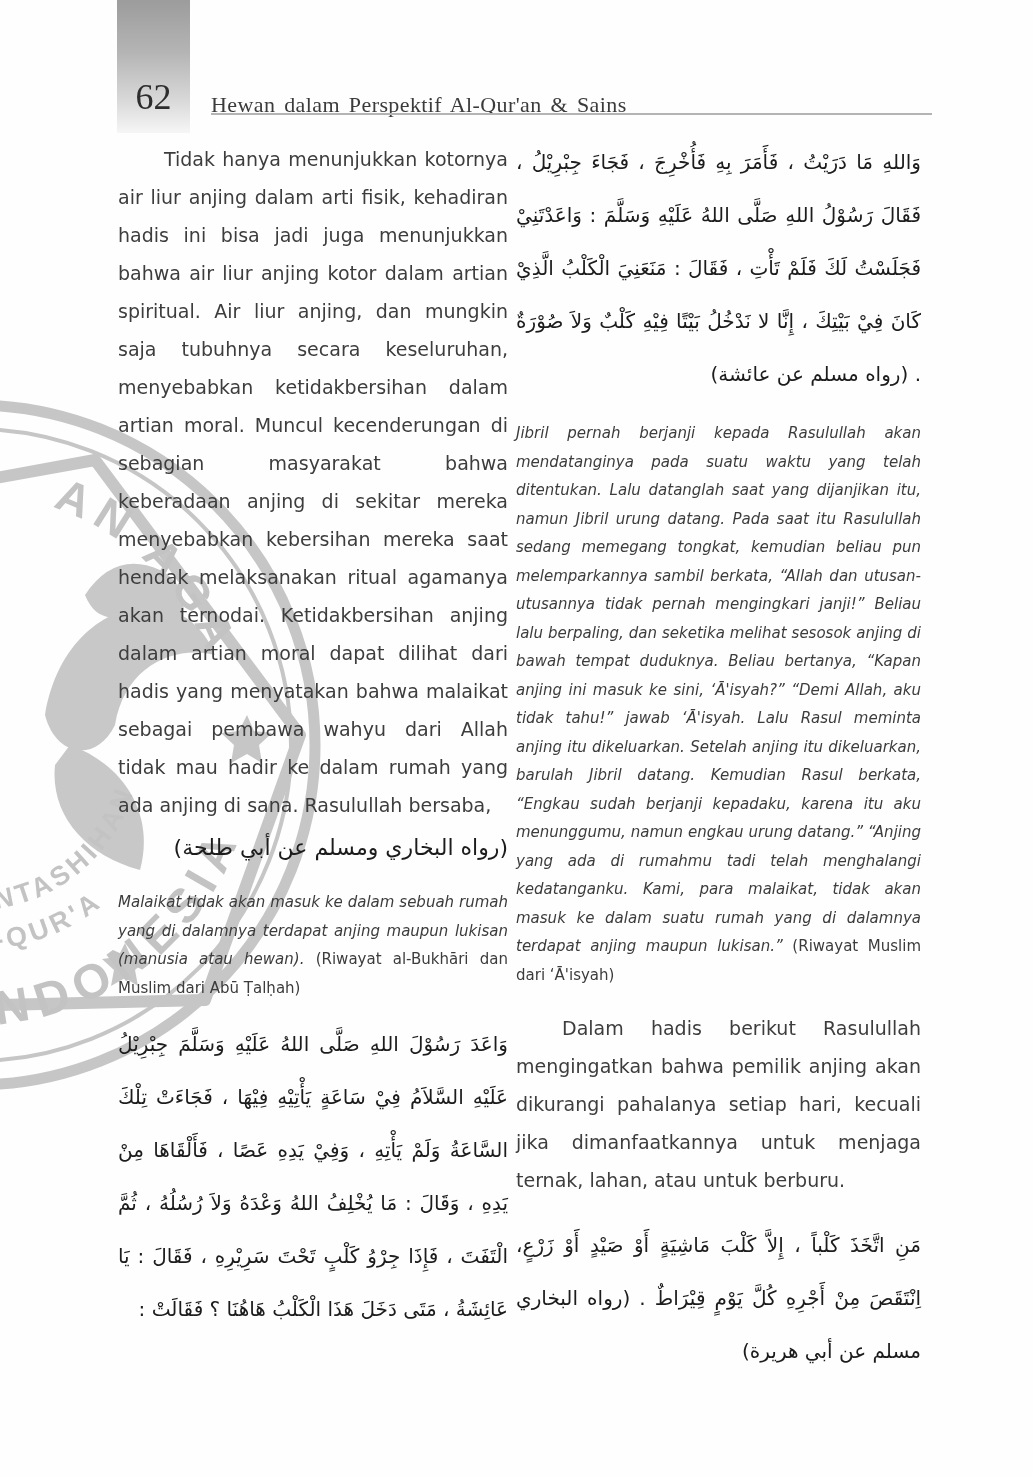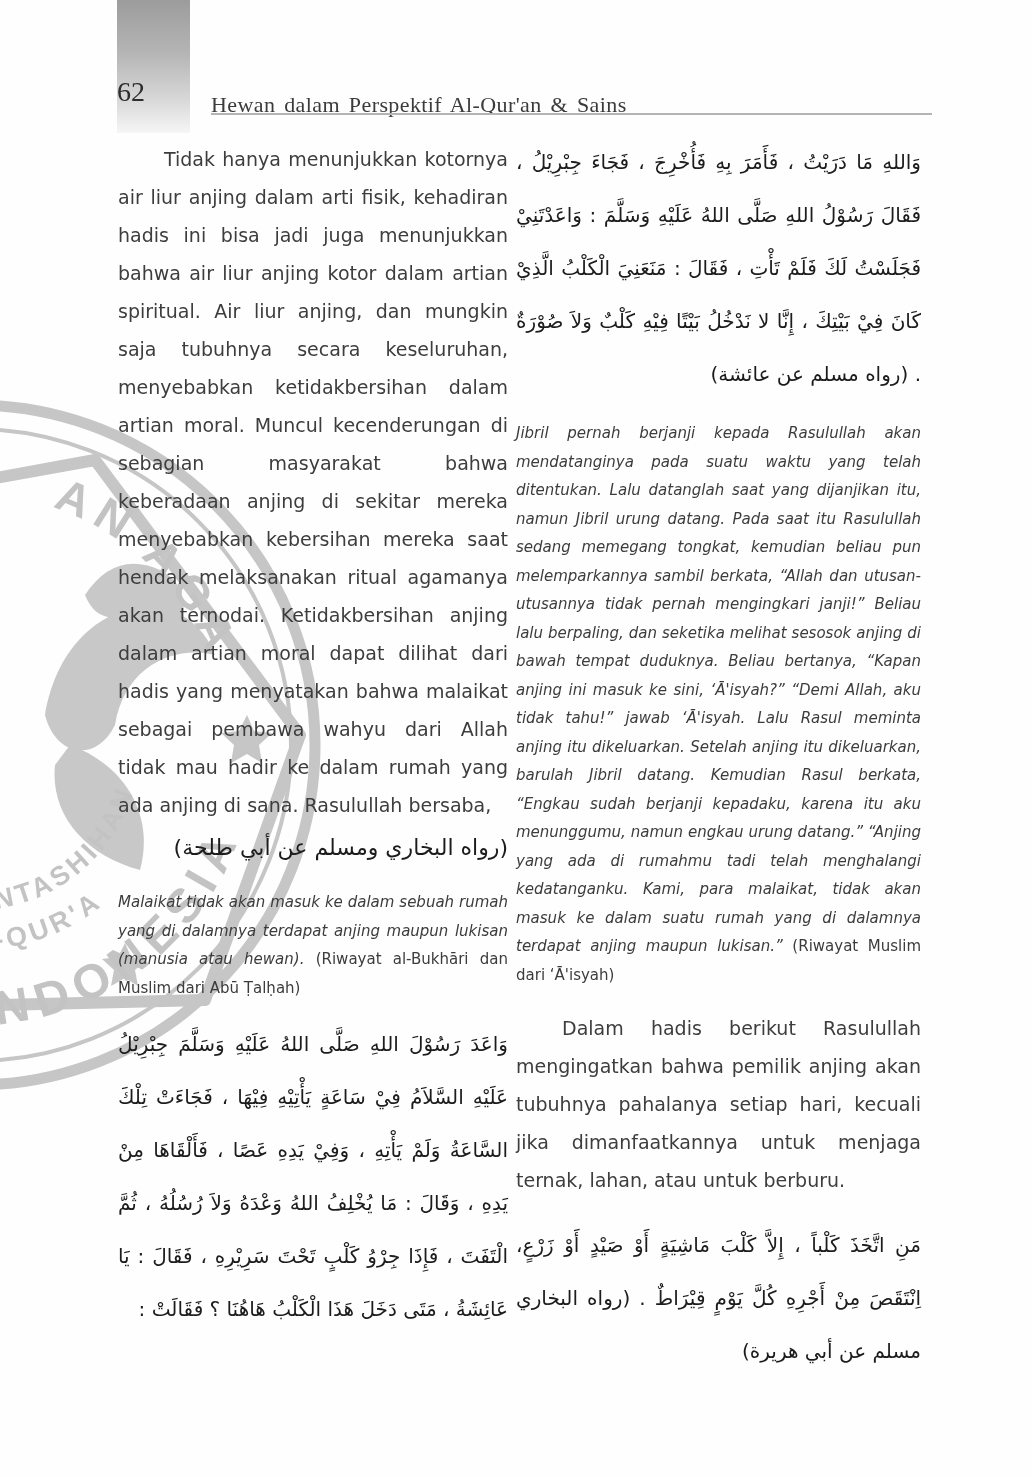--- a/index.html
+++ b/index.html
@@ -22,23 +22,23 @@
     fill:#c3c3c3;
   }
   
   .band{
     position:absolute;left:117px;top:0;width:73px;height:133px;
     background:linear-gradient(180deg,#9c9c9c 0%,#b5b5b5 40%,#d8d8d8 75%,#f6f6f6 100%);
     z-index:1;
   }
   .page-num{
     position:absolute;left:117px;top:76px;width:73px;
-    text-align:left;
+    text-align:center;
     font-family:"Liberation Serif",serif;
-    font-size:28px;color:#2d2d2d;
+    font-size:36px;color:#2d2d2d;
     z-index:2;
   }
   .header-title{
     position:absolute;left:211px;top:92px;
     font-family:"Liberation Serif",serif;
     font-size:22px;letter-spacing:0.4px;word-spacing:3px;
     color:#3b3b3b;z-index:2;white-space:nowrap;
   }
   .header-rule{
     position:absolute;left:211px;top:113px;width:721px;height:2px;
@@ -135,18 +135,18 @@
     <p class="trans"><span class="it">Malaikat tidak akan masuk ke dalam sebuah rumah yang di dalamnya terdapat anjing maupun lukisan (manusia atau hewan).</span> <span class="up">(Riwayat al-Bukhāri dan Muslim dari Abū Ṭalḥah)</span></p>
 
     <p class="arabic arabic-block" dir="rtl" lang="ar">وَاعَدَ رَسُوْلَ اللهِ صَلَّى اللهُ عَلَيْهِ وَسَلَّمَ جِبْرِيْلُ عَلَيْهِ السَّلاَمُ فِيْ سَاعَةٍ يَأْتِيْهِ فِيْهَا ، فَجَاءَتْ تِلْكَ السَّاعَةُ وَلَمْ يَأْتِهِ ، وَفِيْ يَدِهِ عَصًا ، فَأَلْقَاهَا مِنْ يَدِهِ ، وَقَالَ : مَا يُخْلِفُ اللهُ وَعْدَهُ وَلاَ رُسُلُهُ ، ثُمَّ الْتَفَتَ ، فَإِذَا جِرْوُ كَلْبٍ تَحْتَ سَرِيْرِهِ ، فَقَالَ : يَا عَائِشَةُ ، مَتَى دَخَلَ هَذَا الْكَلْبُ هَاهُنَا ؟ فَقَالَتْ :</p>
   </div>
 
   <div class="col col-right">
     <p class="arabic arabic-block first" dir="rtl" lang="ar">وَاللهِ مَا دَرَيْتُ ، فَأَمَرَ بِهِ فَأُخْرِجَ ، فَجَاءَ جِبْرِيْلُ ، فَقَالَ رَسُوْلُ اللهِ صَلَّى اللهُ عَلَيْهِ وَسَلَّمَ : وَاعَدْتَنِيْ فَجَلَسْتُ لَكَ فَلَمْ تَأْتِ ، فَقَالَ : مَنَعَنِيَ الْكَلْبُ الَّذِيْ كَانَ فِيْ بَيْتِكَ ، إِنَّا لا نَدْخُلُ بَيْتًا فِيْهِ كَلْبٌ وَلاَ صُوْرَةٌ . (رواه مسلم عن عائشة)</p>
 
     <p class="trans"><span class="it">Jibril pernah berjanji kepada Rasulullah akan mendatanginya pada suatu waktu yang telah ditentukan. Lalu datanglah saat yang dijanjikan itu, namun Jibril urung datang. Pada saat itu Rasulullah sedang memegang tongkat, kemudian beliau pun melemparkannya sambil berkata, “Allah dan utusan-utusannya tidak pernah mengingkari janji!” Beliau lalu berpaling, dan seketika melihat sesosok anjing di bawah tempat duduknya. Beliau bertanya, “Kapan anjing ini masuk ke sini, ‘Ā'isyah?” “Demi Allah, aku tidak tahu!” jawab ‘Ā'isyah. Lalu Rasul meminta anjing itu dikeluarkan. Setelah anjing itu dikeluarkan, barulah Jibril datang. Kemudian Rasul berkata, “Engkau sudah berjanji kepadaku, karena itu aku menunggumu, namun engkau urung datang.” “Anjing yang ada di rumahmu tadi telah menghalangi kedatanganku. Kami, para malaikat, tidak akan masuk ke dalam suatu rumah yang di dalamnya terdapat anjing maupun lukisan.”</span> <span class="up">(Riwayat Muslim dari ‘Ā'isyah)</span></p>
 
-    <p class="body-para indent" style="margin-top:20px;">Dalam hadis berikut Rasulullah mengingatkan bahwa pemilik anjing akan tubuhnya pahalanya setiap hari, kecuali jika dimanfaatkannya untuk menjaga ternak, lahan, atau untuk berburu.</p>
+    <p class="body-para indent" style="margin-top:20px;">Dalam hadis berikut Rasulullah mengingatkan bahwa pemilik anjing akan dikurangi pahalanya setiap hari, kecuali jika dimanfaatkannya untuk menjaga ternak, lahan, atau untuk berburu.</p>
 
     <p class="arabic arabic-block" dir="rtl" lang="ar" style="margin-top:20px;">مَنِ اتَّخَذَ كَلْباً ، إِلاَّ كَلْبَ مَاشِيَةٍ أَوْ صَيْدٍ أَوْ زَرْعٍ، اِنْتَقَصَ مِنْ أَجْرِهِ كُلَّ يَوْمٍ قِيْرَاطٌ . (رواه البخاري مسلم عن أبي هريرة)</p>
   </div>
 
 </div>
 
 </body></html>

